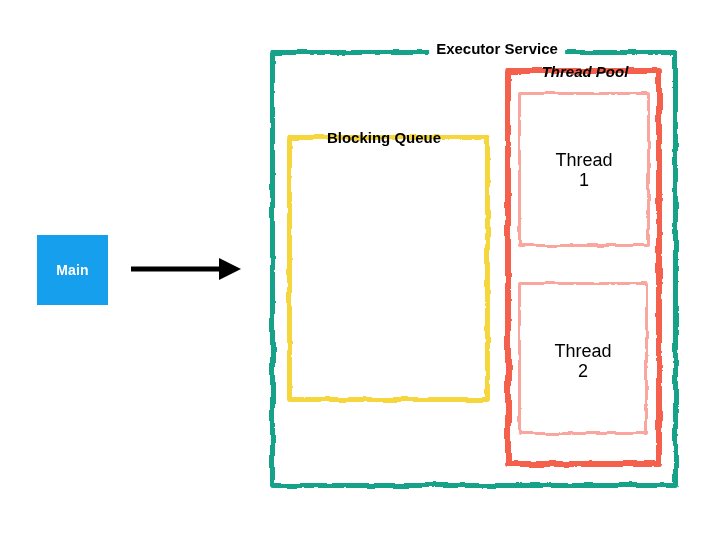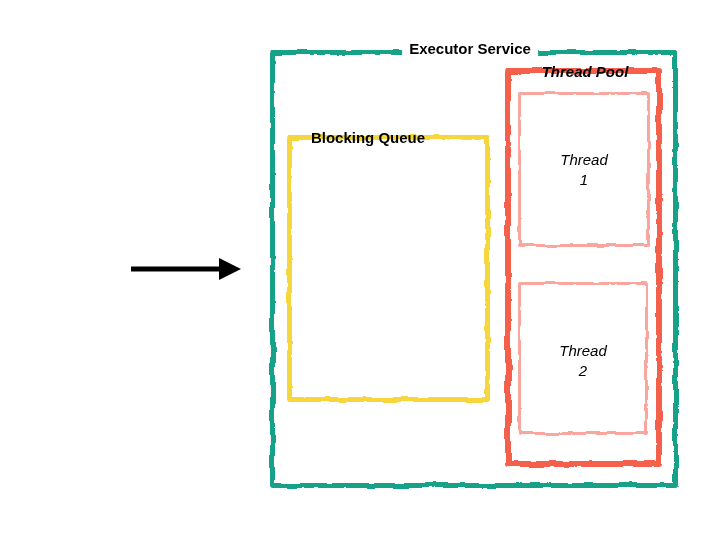--- a/index.html
+++ b/index.html
@@ -52,53 +52,55 @@
   .border-label {
     position: absolute;
     transform: translateX(-50%);
     font-weight: bold;
     font-size: 15px;
     color: #000000;
     white-space: nowrap;
     z-index: 5;
     line-height: 16px;
   }
-  .executor-label { left: 470px; top: 41px; background: #ffffff; padding: 0 7px; }
+  .executor-label { left: 497px; top: 41px; background: #ffffff; padding: 0 7px; }
   .pool-label     { left: 585px; top: 64px; font-style: italic; }
-  .queue-label    { left: 368px; top: 130px; }
+  .queue-label    { left: 384px; top: 130px; }
 
   .thread-label {
     position: absolute;
     transform: translateX(-50%);
-    font-size: 15px;
+    font-size: 18px;
     color: #000000;
     text-align: center;
     line-height: 20px;
     z-index: 5;
-    font-style: italic;
   }
   .thread-label.t1 { left: 584px; top: 150px; }
   .thread-label.t2 { left: 583px; top: 341px; }
 
   .arrow-svg { position: absolute; left: 125px; top: 254px; }
 </style>
 </head>
 <body>
 
 <svg width="0" height="0" style="position:absolute" aria-hidden="true">
   <defs>
     <filter id="roughen" x="-5%" y="-5%" width="110%" height="110%">
       <feTurbulence type="fractalNoise" baseFrequency="0.045" numOctaves="4" seed="7" result="noise"></feTurbulence>
       <feDisplacementMap in="SourceGraphic" in2="noise" scale="4.5" xChannelSelector="R" yChannelSelector="G"></feDisplacementMap>
     </filter>
   </defs>
 </svg>
 
 <div class="canvas">
 
+  <div class="main-box">
+    <span class="main-label">Main</span>
+  </div>
 
   <svg class="arrow-svg" width="120" height="32">
     <line x1="6" y1="15" x2="96" y2="15" stroke="#000000" stroke-width="5"></line>
     <polygon points="94,4 116,15 94,26" fill="#000000"></polygon>
   </svg>
 
   <div class="box sketch executor-box"></div>
   <div class="border-label executor-label">Executor Service</div>
 
   <div class="box sketch queue-box"></div>

